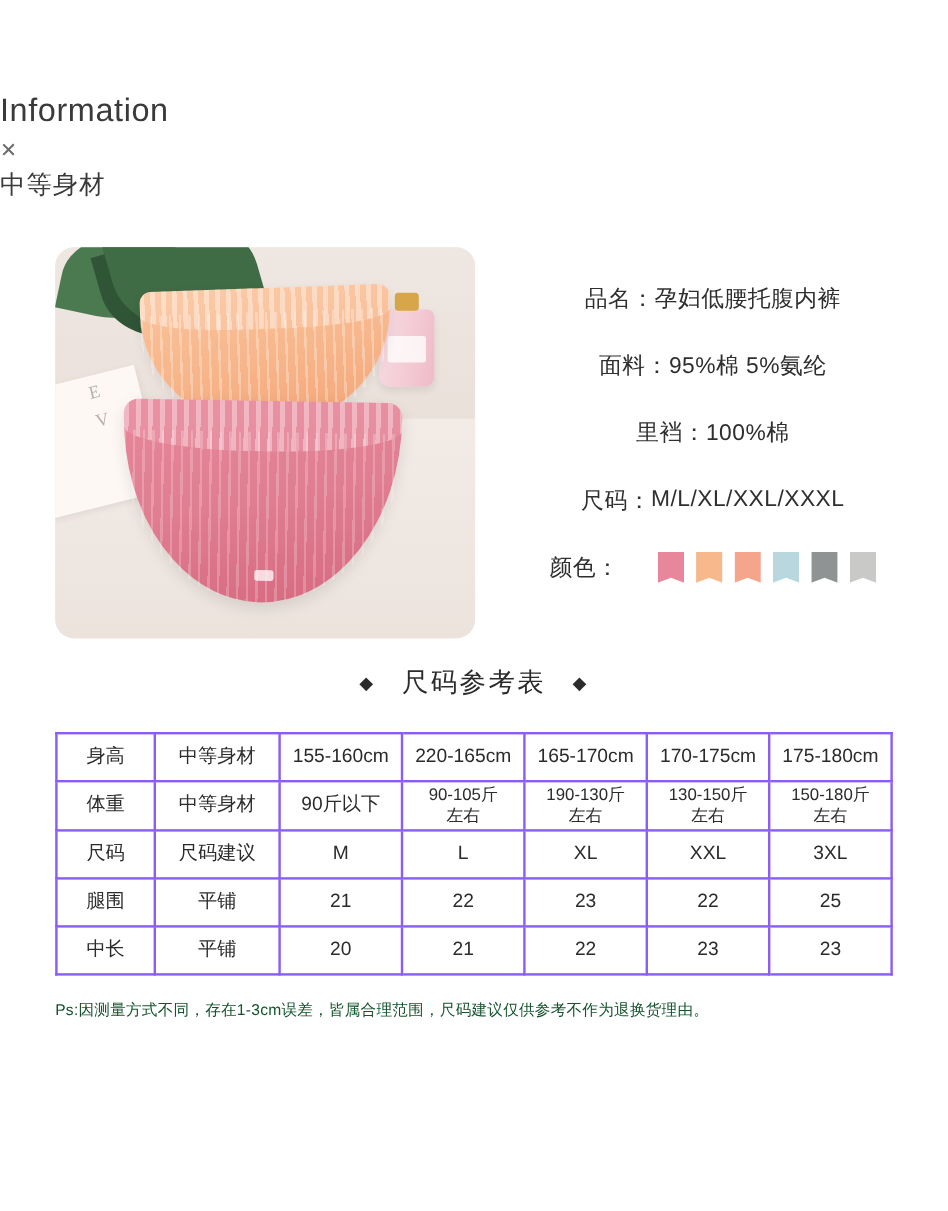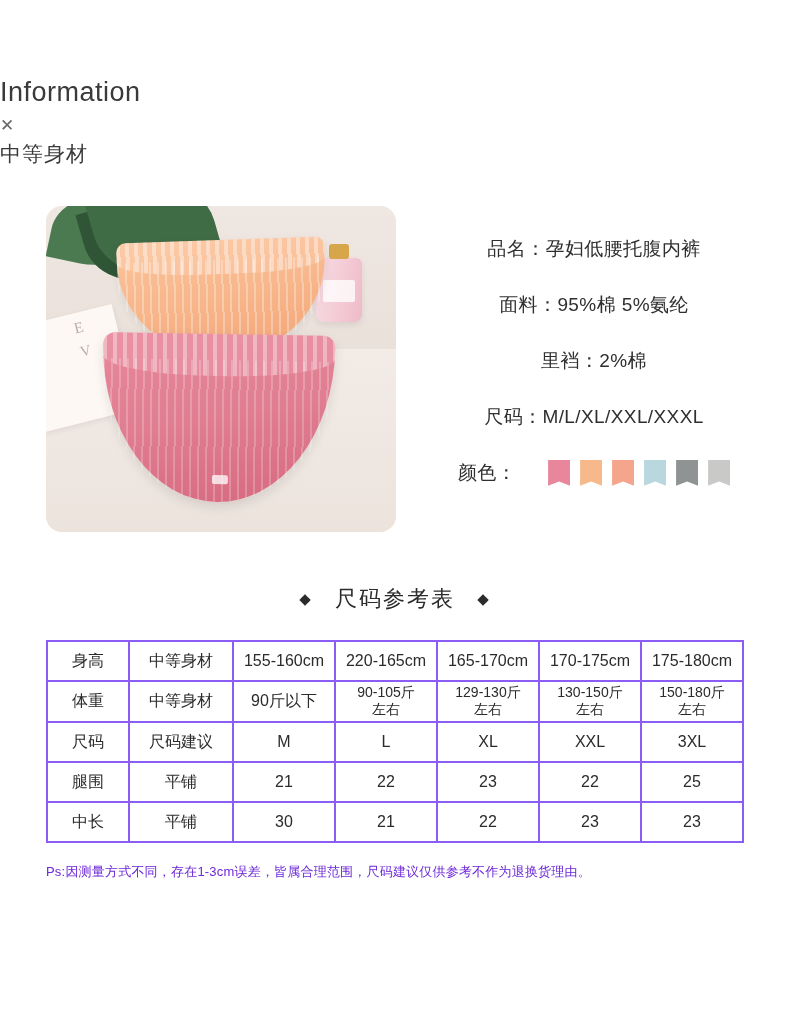--- a/index.html
+++ b/index.html
@@ -190,21 +190,21 @@
   }
   .sw {
     width: 22px; height: 26px;
     display: inline-block;
     clip-path: polygon(0 0, 100% 0, 100% 100%, 50% 84%, 0 100%);
   }
 
   
   .table-title {
     text-align: center;
-    margin-top: 52px;
+    margin-top: 22px;
     font-size: 22px;
     color: #2b2b2b;
     letter-spacing: 2px;
   }
   .table-title .dia {
     font-size: 15px;
     color: #2b2b2b;
     margin: 0 14px;
     vertical-align: 2px;
   }
@@ -229,21 +229,21 @@
     line-height: 1.25;
   }
   td.col1 { width: 82px; }
   td.col2 { width: 104px; margin-top: 16px; }
   .two-line { font-size: 14px; }
 
   .ps {
     padding: 0 46px;
     margin-top: 20px;
     font-size: 13px;
-    color: #6d28d9;
+    color: #14532d;
     letter-spacing: 0.2px;
   }
 </style>
 </head>
 <body>
 
 <div class="header">
   <div class="en">Information</div>
   <div class="cross">✕</div>
   <div class="cn">中等身材</div>
@@ -276,21 +276,21 @@
     <div class="spec-row">
       <span>品名：</span>
       <span>孕妇低腰托腹内裤</span>
     </div>
     <div class="spec-row">
       <span>面料：</span>
       <span>95%棉 5%氨纶</span>
     </div>
     <div class="spec-row">
       <span>里裆：</span>
-      <span>2%棉</span>
+      <span>100%棉</span>
     </div>
     <div class="spec-row">
       <span>尺码：</span>
       <span>M/L/XL/XXL/XXXL</span>
     </div>
     <div class="spec-row colors">
       <span>颜色：</span>
       <span class="swatches" id="swatches">
           <span class="sw" style="background: rgb(232, 135, 156);"></span>
           <span class="sw" style="background: rgb(247, 185, 140);"></span>
@@ -323,21 +323,21 @@
         </tr>
         <tr>
           <td class="col1">体重</td>
           <td class="col2">中等身材</td>
           <td>90斤以下</td>
           <td class="two-line">
             <div>90-105斤</div>
             <div>左右</div>
           </td>
           <td class="two-line">
-            <div>129-130斤</div>
+            <div>190-130斤</div>
             <div>左右</div>
           </td>
           <td class="two-line">
             <div>130-150斤</div>
             <div>左右</div>
           </td>
           <td class="two-line">
             <div>150-180斤</div>
             <div>左右</div>
           </td>
@@ -356,21 +356,21 @@
           <td class="col2">平铺</td>
           <td>21</td>
           <td>22</td>
           <td>23</td>
           <td>22</td>
           <td>25</td>
         </tr>
         <tr>
           <td class="col1">中长</td>
           <td class="col2">平铺</td>
-          <td>30</td>
+          <td>20</td>
           <td>21</td>
           <td>22</td>
           <td>23</td>
           <td>23</td>
         </tr>
       </tbody>
   </table>
 </div>
 
 <div class="ps">Ps:因测量方式不同，存在1-3cm误差，皆属合理范围，尺码建议仅供参考不作为退换货理由。</div>

